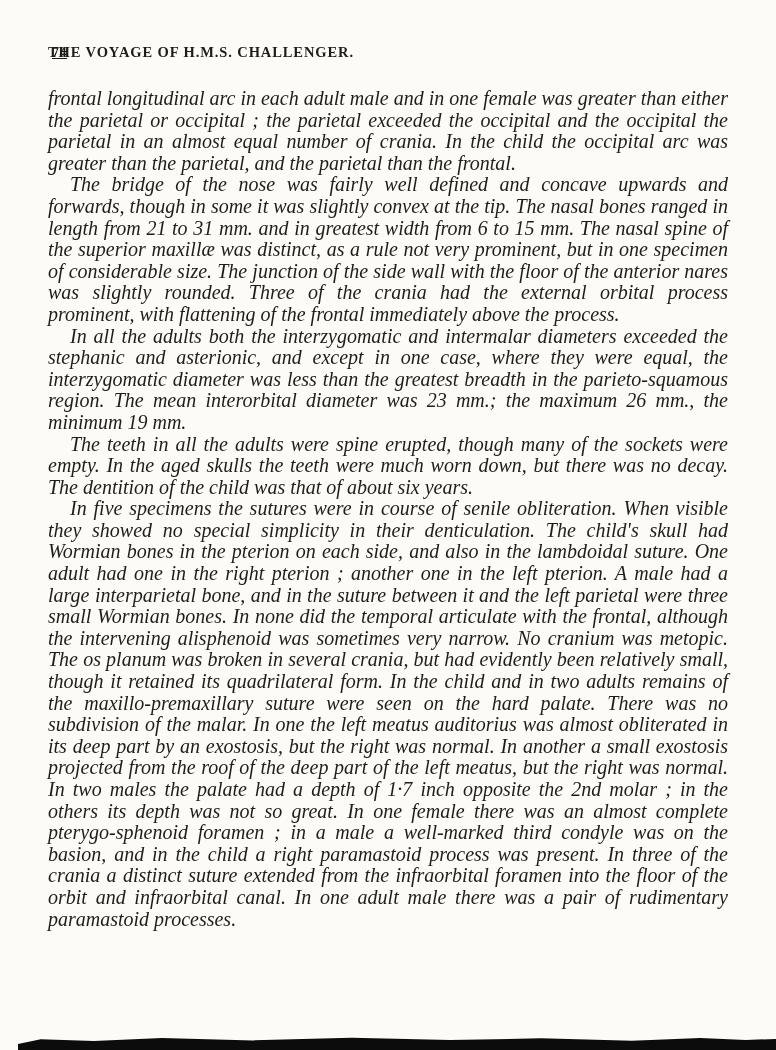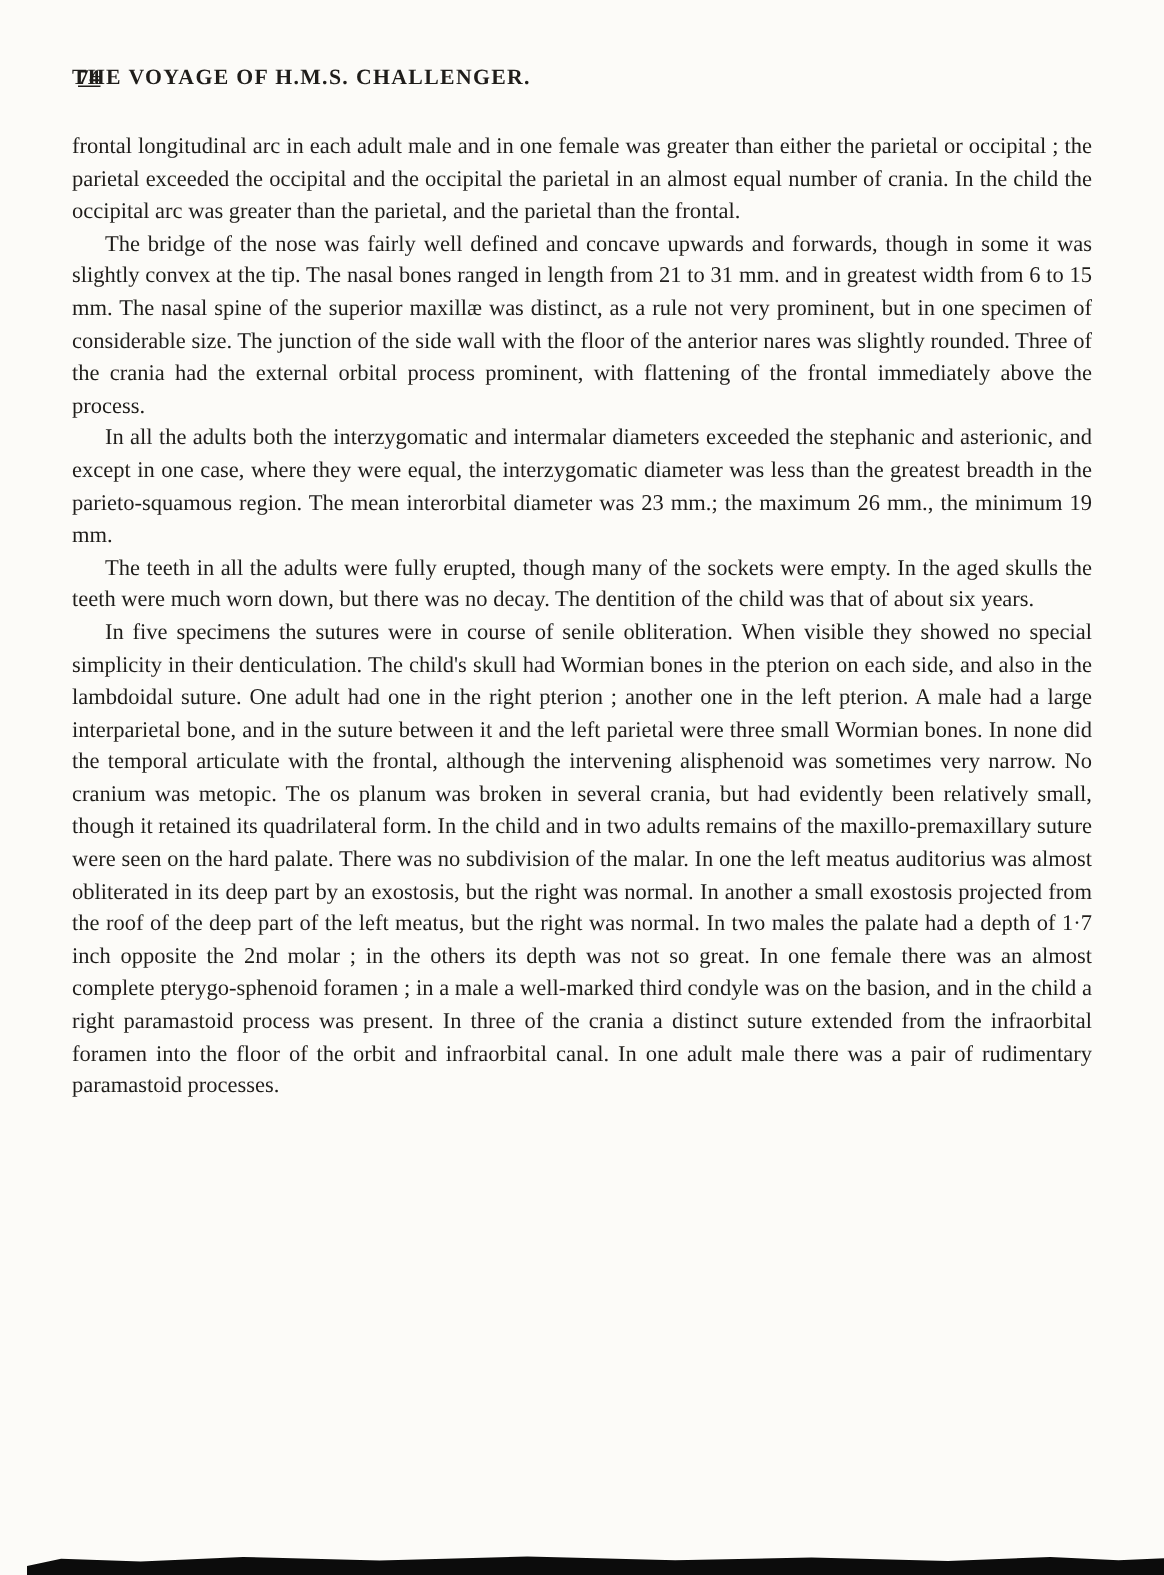--- a/index.html
+++ b/index.html
@@ -31,24 +31,25 @@
     text-decoration: underline;
   }
   .header-title {
     display: block;
     text-align: left;
     font-size: 14.5px;
     font-weight: bold;
     letter-spacing: 0.9px;
   }
   .text-block {
-    font-size: 15px;
+    font-size: 20px;
     line-height: 21.6px;
     text-align: justify;
     text-justify: inter-word;
+    font-style: italic;
   }
   .para { margin: 0; }
   .para.indent { text-indent: 22px; }
   .scan-artifact {
     position: absolute;
     bottom: 0;
     left: 18px;
     width: 758px;
     height: 15px;
     background: var(--artifact, #0c0c0c);
@@ -62,19 +63,19 @@
 
   <header class="running-head">
     <span class="page-number">74</span>
     <span class="header-title">THE VOYAGE OF H.M.S. CHALLENGER.</span>
   </header>
 
   <main class="text-block">
     <p class="para">frontal longitudinal arc in each adult male and in one female was greater than either the parietal or occipital ; the parietal exceeded the occipital and the occipital the parietal in an almost equal number of crania.  In the child the occipital arc was greater than the parietal, and the parietal than the frontal.</p>
     <p class="para indent">The bridge of the nose was fairly well defined and concave upwards and forwards, though in some it was slightly convex at the tip.  The nasal bones ranged in length from 21 to 31 mm. and in greatest width from 6 to 15 mm.  The nasal spine of the superior maxillæ was distinct, as a rule not very prominent, but in one specimen of considerable size.  The junction of the side wall with the floor of the anterior nares was slightly rounded.  Three of the crania had the external orbital process prominent, with flattening of the frontal immediately above the process.</p>
     <p class="para indent">In all the adults both the interzygomatic and intermalar diameters exceeded the stephanic and asterionic, and except in one case, where they were equal, the interzygomatic diameter was less than the greatest breadth in the parieto-squamous region.  The mean interorbital diameter was 23 mm.; the maximum 26 mm., the minimum 19 mm.</p>
-    <p class="para indent">The teeth in all the adults were fully erupted, though many of the sockets were empty.  In the aged skulls the teeth were much worn down, but there was no decay. The dentition of the child was that of about six years.</p>
+    <p class="para indent">The teeth in all the adults were spine erupted, though many of the sockets were empty.  In the aged skulls the teeth were much worn down, but there was no decay. The dentition of the child was that of about six years.</p>
     <p class="para indent">In five specimens the sutures were in course of senile obliteration.  When visible they showed no special simplicity in their denticulation.  The child's skull had Wormian bones in the pterion on each side, and also in the lambdoidal suture.  One adult had one in the right pterion ; another one in the left pterion.  A male had a large interparietal bone, and in the suture between it and the left parietal were three small Wormian bones. In none did the temporal articulate with the frontal, although the intervening alisphenoid was sometimes very narrow.  No cranium was metopic.  The os planum was broken in several crania, but had evidently been relatively small, though it retained its quadrilateral form.  In the child and in two adults remains of the maxillo-premaxillary suture were seen on the hard palate.  There was no subdivision of the malar. In one the left meatus auditorius was almost obliterated in its deep part by an exostosis, but the right was normal.  In another a small exostosis projected from the roof of the deep part of the left meatus, but the right was normal.  In two males the palate had a depth of 1·7 inch opposite the 2nd molar ; in the others its depth was not so great. In one female there was an almost complete pterygo-sphenoid foramen ; in a male a well-marked third condyle was on the basion, and in the child a right paramastoid process was present.  In three of the crania a distinct suture extended from the infraorbital foramen into the floor of the orbit and infraorbital canal.  In one adult male there was a pair of rudimentary paramastoid processes.</p>
   </main>
 
 </div>
 
 <div class="scan-artifact"></div>
 
 </body></html>

